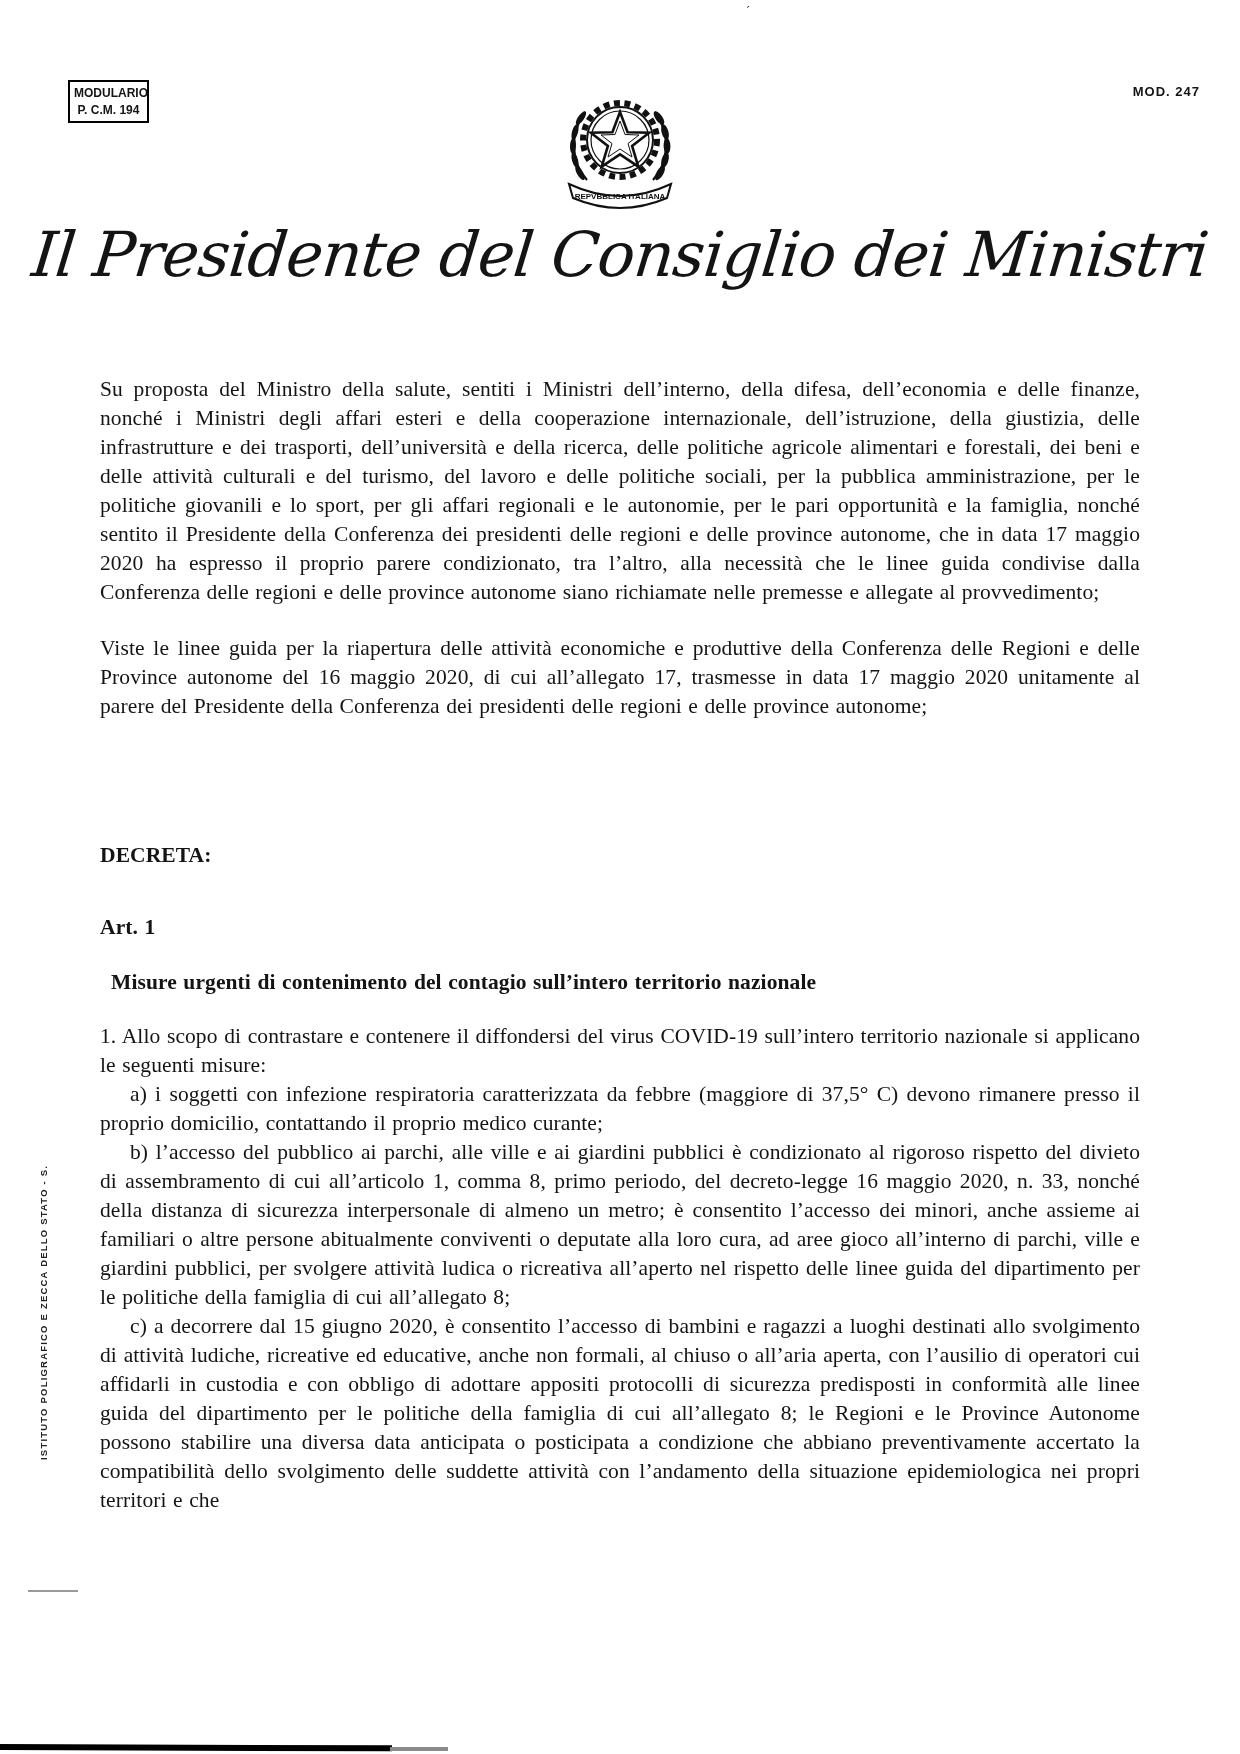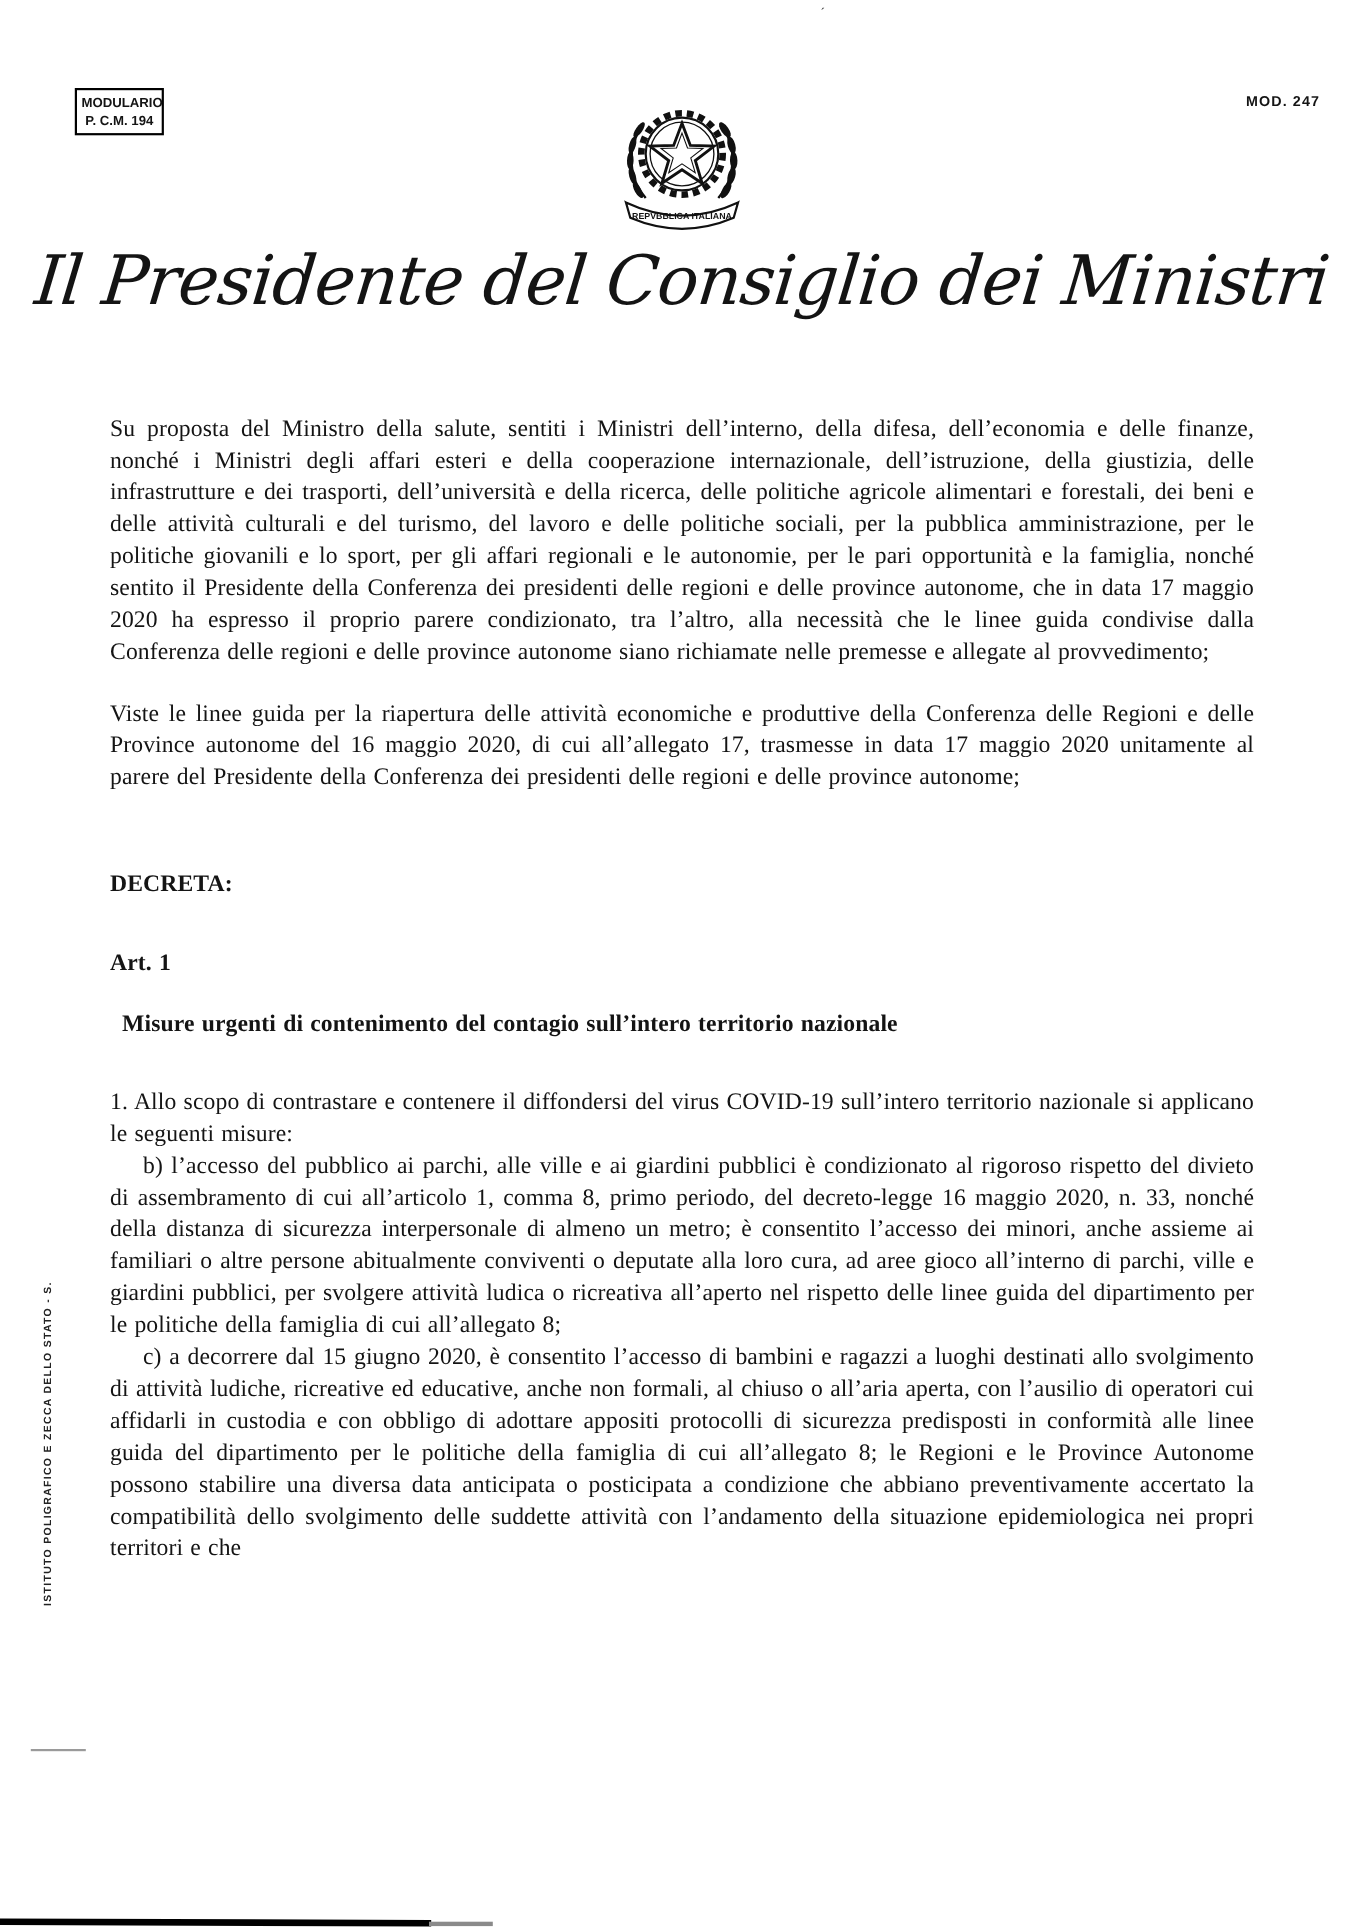--- a/index.html
+++ b/index.html
@@ -31,30 +31,30 @@
   }
 
   
   .doc-body { position:absolute; left:100px; top:375px; width:1040px; }
   .doc-body p {
     font-size:21.5px; line-height:29px; text-align:justify;
     letter-spacing:0.1px; word-spacing:1px;
   }
   p.preamble-2 { margin-top:27px; }
   .decreta {
-    margin-top:68px; text-align:center; font-weight:bold;
+    margin-top:120px; text-align:center; font-weight:bold;
     font-size:23px; letter-spacing:1.5px;
   }
   .article-number {
     margin-top:43px; text-align:center; font-weight:bold; font-size:22px;
   }
   .article-title {
     margin-top:26px; text-align:center; font-weight:bold; font-size:21.5px;margin-left:11px;
   }
-  .measures { margin-top:42px; }
+  .measures { margin-top:25px; }
   .doc-body p.item { text-indent:30px; }
 
   
   .printer-imprint {
     position:absolute; left:38px; top:1460px;
     transform-origin:0 0; transform:rotate(-90deg);
     font-family:"Liberation Sans", sans-serif; font-size:9.5px; font-weight:bold;
     letter-spacing:1.2px; white-space:nowrap; color:#222;
   }
   .margin-tick {
@@ -124,20 +124,21 @@
     <p class="preamble-2">Viste le linee guida per la riapertura delle attività economiche e produttive della Conferenza delle Regioni e delle Province autonome del 16 maggio 2020, di cui all’allegato 17, trasmesse in data 17 maggio 2020 unitamente al parere del Presidente della Conferenza dei presidenti delle regioni e delle province autonome;</p>
 
     <p class="decreta">DECRETA:</p>
 
     <p class="article-number">Art. 1</p>
 
     <p class="article-title">Misure urgenti di contenimento del contagio sull’intero territorio nazionale</p>
 
     <div class="measures">
       <p>1. Allo scopo di contrastare e contenere il diffondersi del virus COVID-19 sull’intero territorio nazionale si applicano le seguenti misure:</p>
+      <p class="item">a) i soggetti con infezione respiratoria caratterizzata da febbre (maggiore di 37,5° C) devono rimanere presso il proprio domicilio, contattando il proprio medico curante;</p>
       <p class="item">b) l’accesso del pubblico ai parchi, alle ville e ai giardini pubblici è condizionato al rigoroso rispetto del divieto di assembramento di cui all’articolo 1, comma 8, primo periodo, del decreto-legge 16 maggio 2020, n. 33, nonché della distanza di sicurezza interpersonale di almeno un metro; è consentito l’accesso dei minori, anche assieme ai familiari o altre persone abitualmente conviventi o deputate alla loro cura, ad aree gioco all’interno di parchi, ville e giardini pubblici, per svolgere attività ludica o ricreativa all’aperto nel rispetto delle linee guida del dipartimento per le politiche della famiglia di cui all’allegato 8;</p>
       <p class="item">c) a decorrere dal 15 giugno 2020, è consentito l’accesso di bambini e ragazzi a luoghi destinati allo svolgimento di attività ludiche, ricreative ed educative, anche non formali, al chiuso o all’aria aperta, con l’ausilio di operatori cui affidarli in custodia e con obbligo di adottare appositi protocolli di sicurezza predisposti in conformità alle linee guida del dipartimento per le politiche della famiglia di cui all’allegato 8; le Regioni e le Province Autonome possono stabilire una diversa data anticipata o posticipata a condizione che abbiano preventivamente accertato la compatibilità dello svolgimento delle suddette attività con l’andamento della situazione epidemiologica nei propri territori e che</p>
     </div>
   </div>
 
   <div class="printer-imprint">ISTITUTO POLIGRAFICO E ZECCA DELLO STATO - S.</div>
 
   <div class="margin-tick"></div>
 
   <div class="scan-bar-black"></div>

